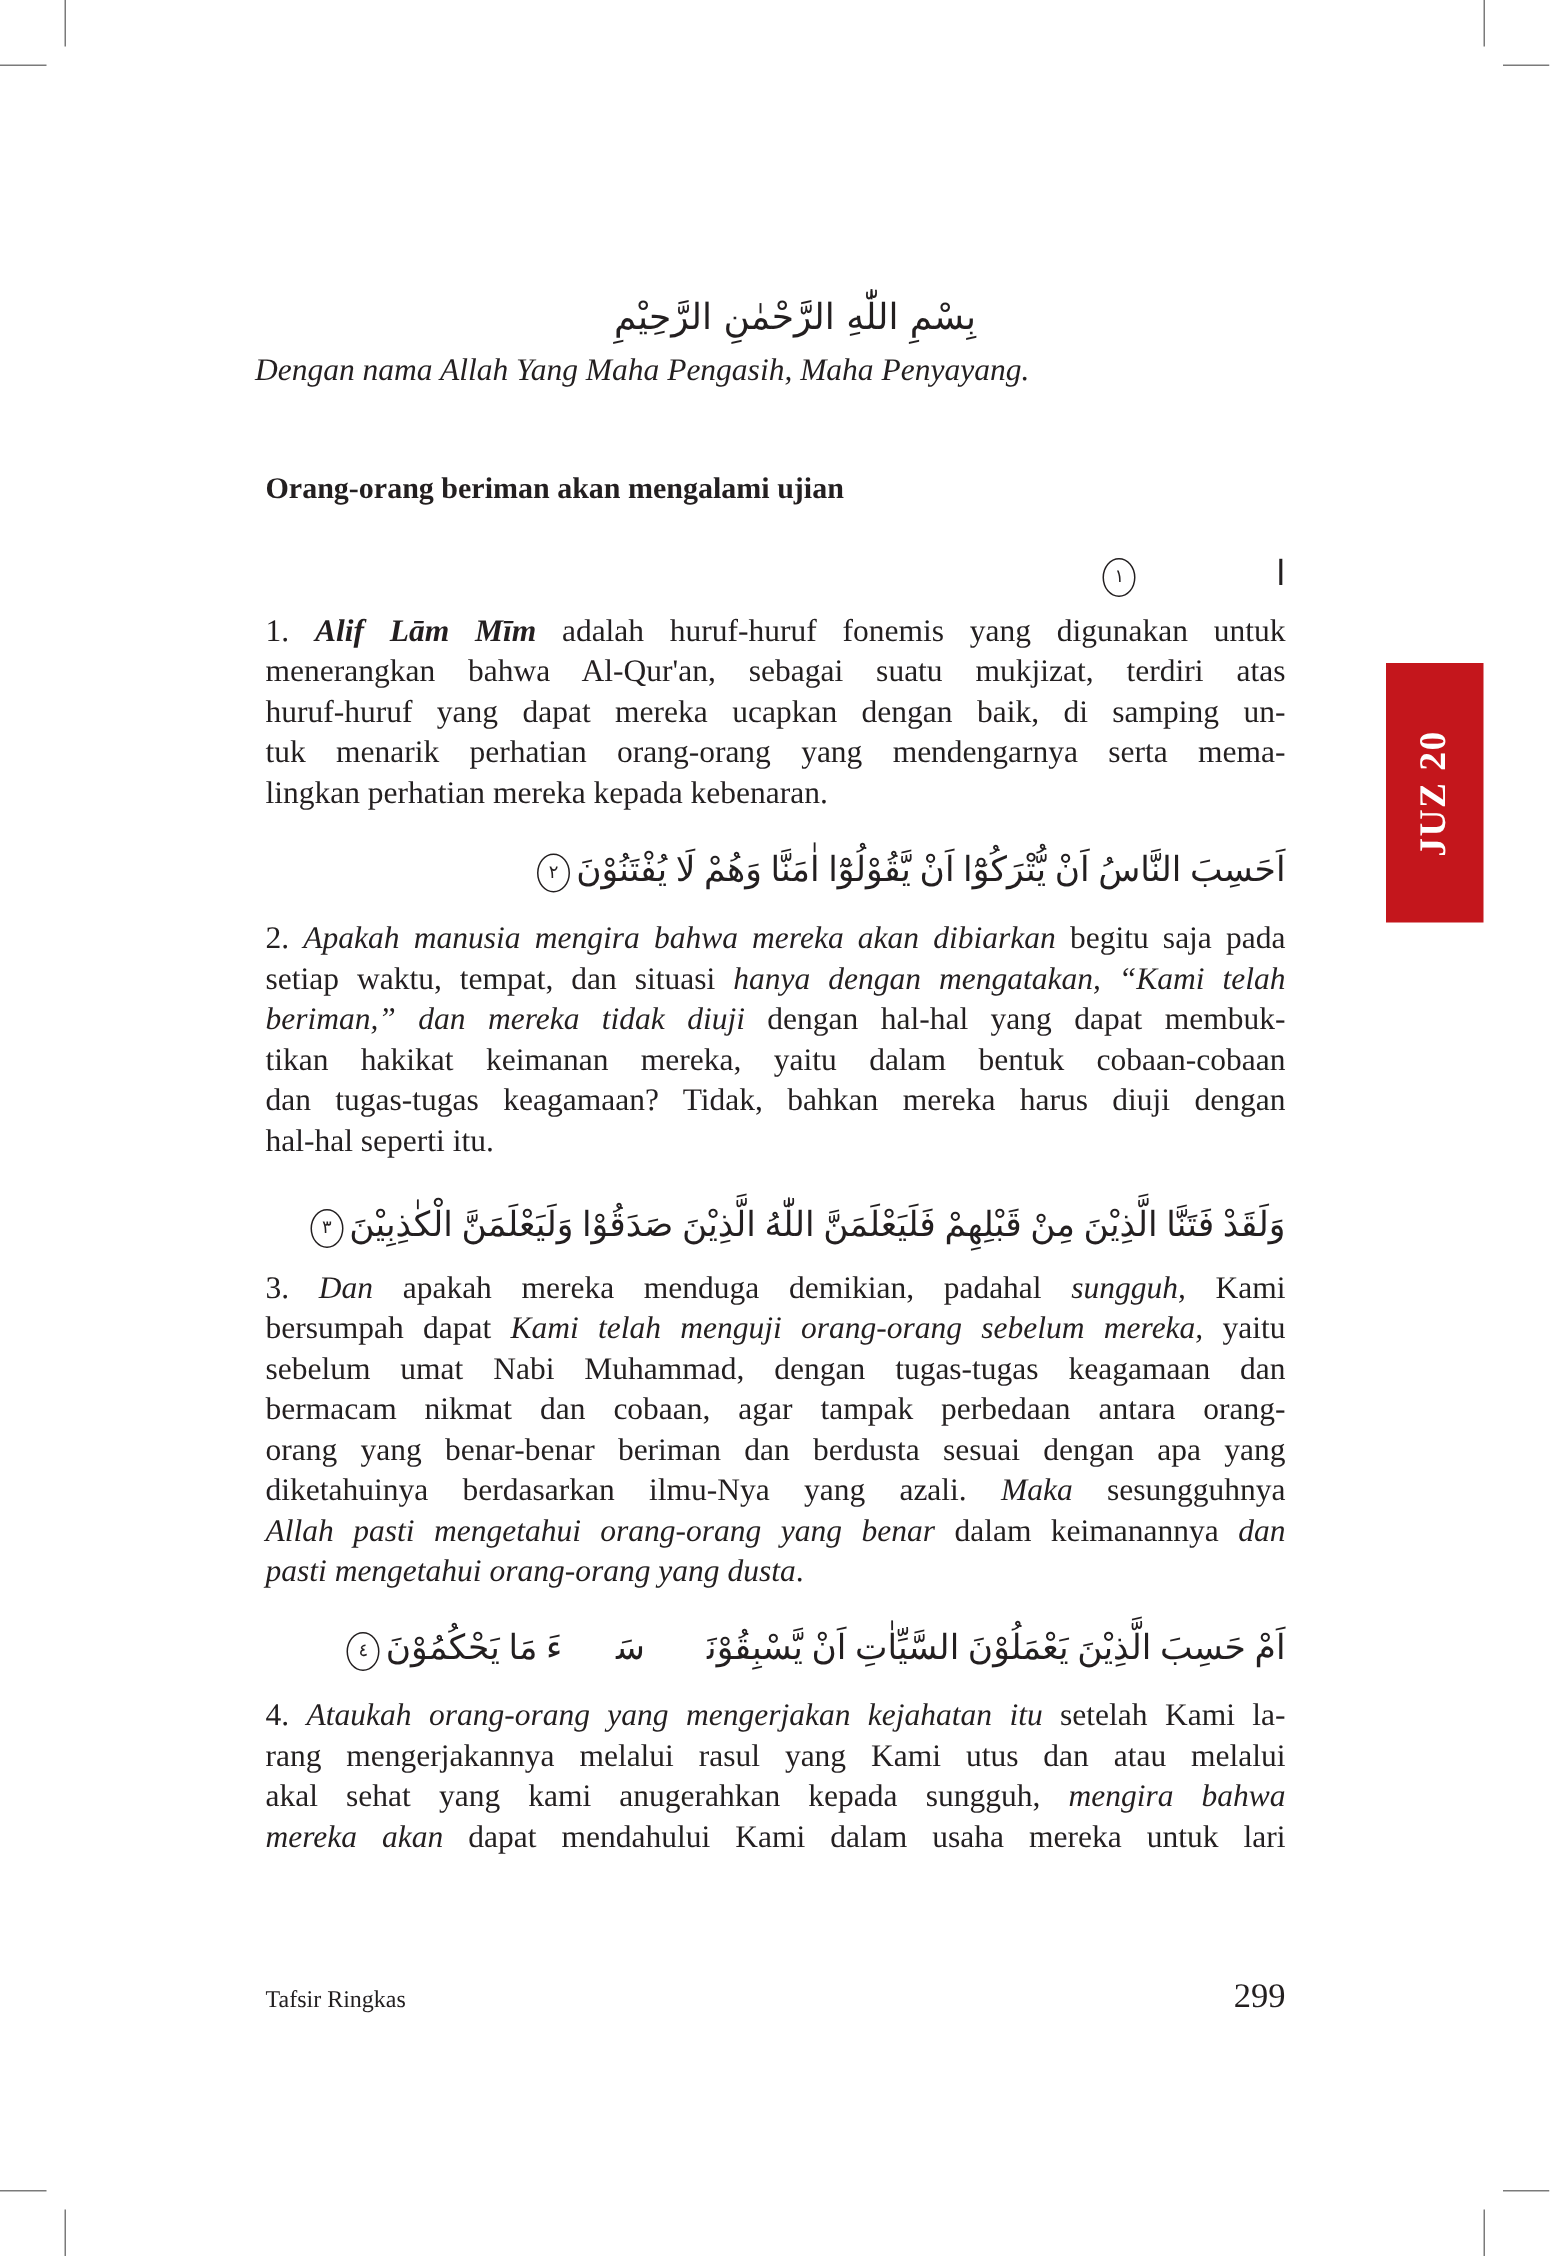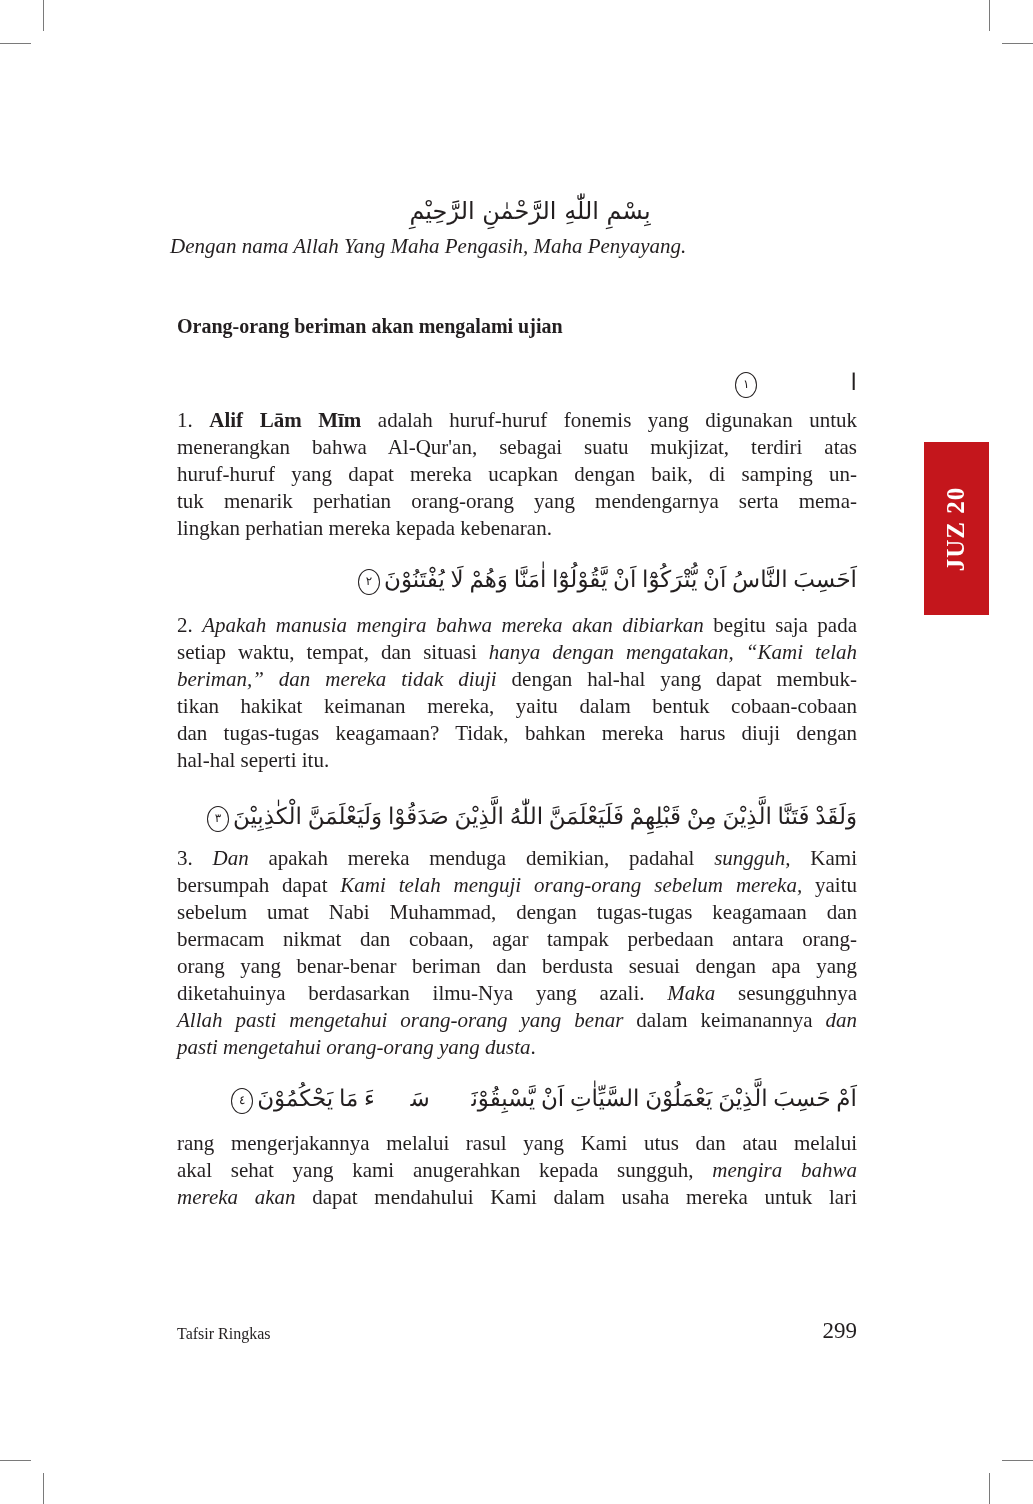--- a/index.html
+++ b/index.html
@@ -54,21 +54,21 @@
 
 <div class="bismillah">بِسْمِ اللّٰهِ الرَّحْمٰنِ الرَّحِيْمِ</div>
 <div class="bismillah-trans">Dengan nama Allah Yang Maha Pengasih, Maha Penyayang.</div>
 
 <div class="heading">Orang-orang beriman akan mengalami ujian</div>
 
 <div class="arabic" style="top:363px;">
   <span>الۤمّۤ</span><span class="ayah-mark">١</span>
 </div>
 <div class="para" style="top:407px;">
-    <span class="line"><span>1. </span><b style="">Alif Lām Mīm</b><span> adalah huruf-huruf fonemis yang digunakan untuk</span></span>
+    <span class="line"><span>1. </span><b style="font-style: italic;">Alif Lām Mīm</b><span> adalah huruf-huruf fonemis yang digunakan untuk</span></span>
     <span class="line"><span>menerangkan bahwa Al-Qur'an, sebagai suatu mukjizat, terdiri atas</span></span>
     <span class="line"><span>huruf-huruf yang dapat mereka ucapkan dengan baik, di samping un-</span></span>
     <span class="line"><span>tuk menarik perhatian orang-orang yang mendengarnya serta mema-</span></span>
     <span class="line last"><span>lingkan perhatian mereka kepada kebenaran.</span></span>
   </div>
 
 <div class="arabic" style="top:560px;">
   <span>اَحَسِبَ النَّاسُ اَنْ يُّتْرَكُوْٓا اَنْ يَّقُوْلُوْٓا اٰمَنَّا وَهُمْ لَا يُفْتَنُوْنَ</span><span class="ayah-mark">٢</span>
 </div>
 <div class="para" style="top:612px;">
@@ -91,20 +91,21 @@
     <span class="line"><span>orang yang benar-benar beriman dan berdusta sesuai dengan apa yang</span></span>
     <span class="line"><span>diketahuinya berdasarkan ilmu-Nya yang azali. </span><i>Maka</i><span> sesungguhnya</span></span>
     <span class="line"><i>Allah pasti mengetahui orang-orang yang benar</i><span> dalam keimanannya </span><i>dan</i></span>
     <span class="line last"><i>pasti mengetahui orang-orang yang dusta</i><span>.</span></span>
   </div>
 
 <div class="arabic" style="top:1079px;">
   <span>اَمْ حَسِبَ الَّذِيْنَ يَعْمَلُوْنَ السَّيِّاٰتِ اَنْ يَّسْبِقُوْنَاۗ سَاۤءَ مَا يَحْكُمُوْنَ</span><span class="ayah-mark">٤</span>
 </div>
 <div class="para" style="top:1130px;">
+    <span class="line"><span>4.  </span><i>Ataukah orang-orang yang mengerjakan kejahatan itu</i><span> setelah Kami la-</span></span>
     <span class="line"><span>rang mengerjakannya melalui rasul yang Kami utus dan atau melalui</span></span>
     <span class="line"><span>akal sehat yang kami anugerahkan kepada sungguh, </span><i>mengira bahwa</i></span>
     <span class="line"><i>mereka akan</i><span> dapat mendahului Kami dalam usaha mereka untuk lari</span></span>
   </div>
 
 <div class="juz-tab">
   <span>JUZ 20</span>
 </div>
 
 <div class="footer-left">Tafsir Ringkas</div>

